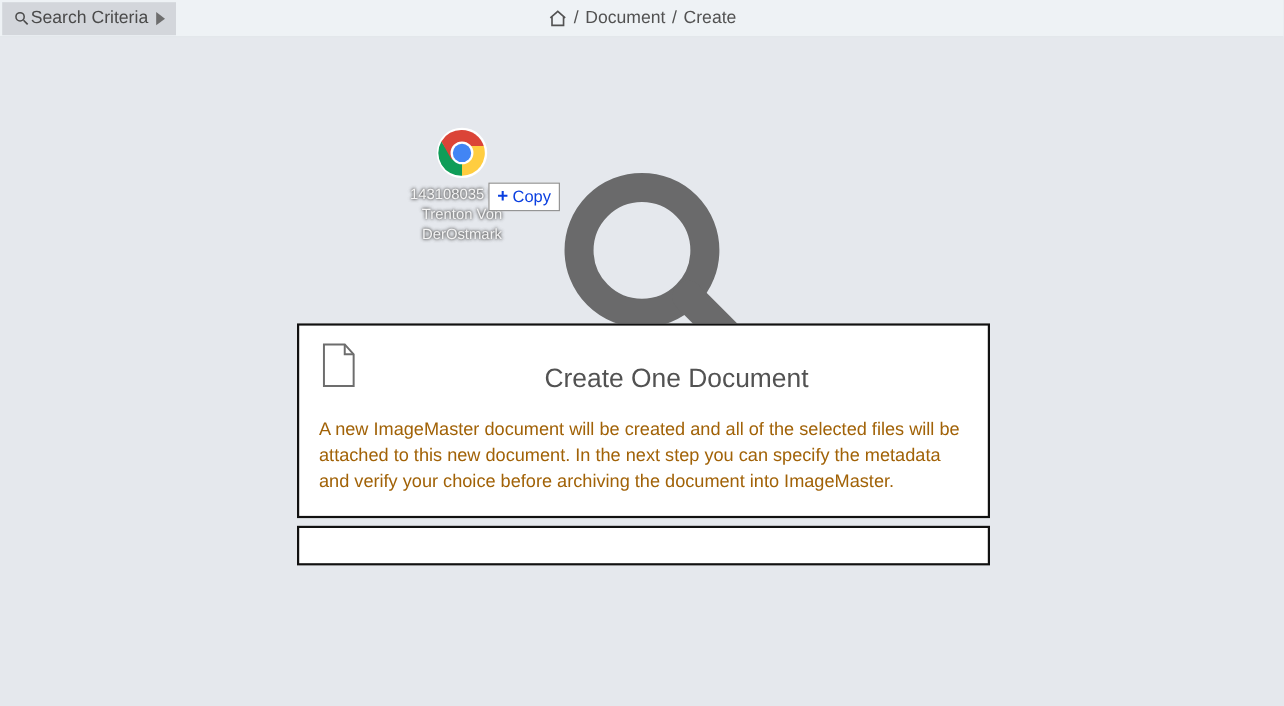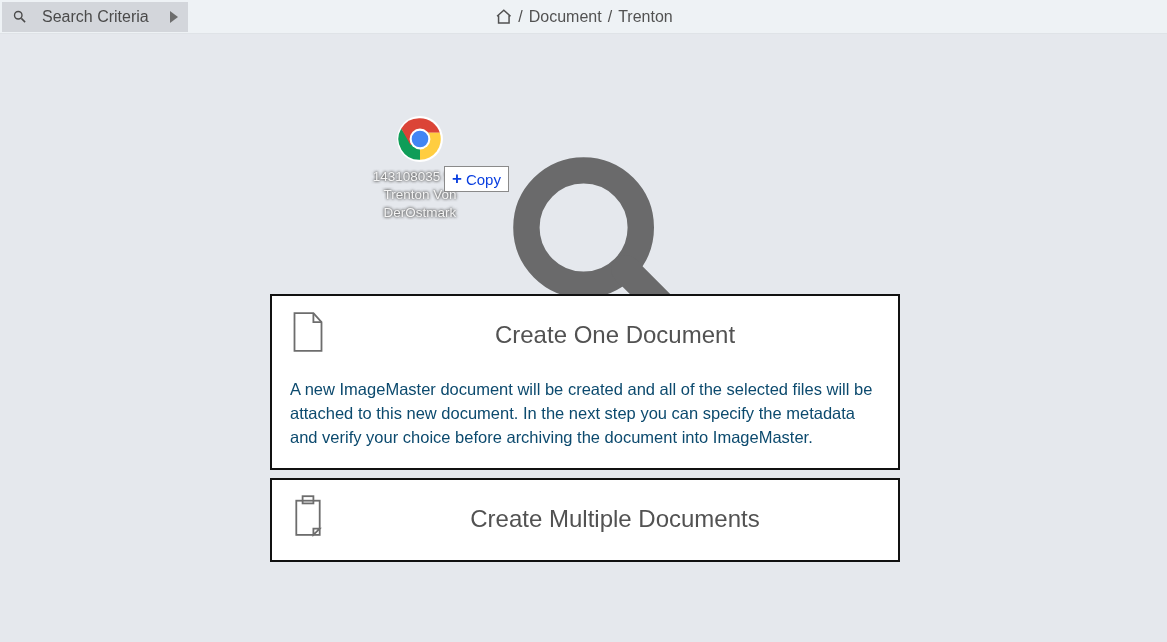--- a/index.html
+++ b/index.html
@@ -1,20 +1,20 @@
 <!DOCTYPE html>
 <html><head>
 <meta charset="utf-8">
 <style>
   * { box-sizing: border-box; margin: 0; padding: 0; }
   html, body { width: 1167px; height: 642px; font-family: "Segoe UI", Arial, sans-serif; background: #e5e8ed; overflow: hidden; }
 
   
   .topbar { width: 100%; height: 34px; background: #eef2f5; display: flex; align-items: center; position: relative; border-bottom: 1px solid #dfe3e7; }
-  .search-crit { display: flex; align-items: center; gap: 15px; height: 30px; padding: 0 10px; background: #d3d6db; color: #4a4a4a; font-size: 16px; cursor: pointer; margin-left: 2px; }
+  .search-crit { display: flex; align-items: center; gap: 1px; height: 30px; padding: 0 10px; background: #d3d6db; color: #4a4a4a; font-size: 16px; cursor: pointer; margin-left: 2px; }
   .search-crit .mag { width: 15px; height: 15px; }
   .search-crit .chev { width: 0; height: 0; border-top: 6px solid transparent; border-bottom: 6px solid transparent; border-left: 8px solid #6d6d6d; margin-left: 6px; }
 
   .breadcrumb { position: absolute; left: 50%; transform: translateX(-50%); display: flex; align-items: center; gap: 6px; color: #525252; font-size: 16px; }
   .breadcrumb .home { width: 18px; height: 18px; }
 
   
   .canvas { position: relative; width: 100%; height: calc(100% - 34px); }
 
   
@@ -27,24 +27,24 @@
   .dragfile .label { font-size: 13.5px; color: #f4f4f4; text-shadow: 0 0 3px #555, 0 0 3px #555; margin-top: 4px; line-height: 1.35; word-break: break-word; }
 
   
   .copybadge { position: absolute; left: 444px; top: 132px; background: #fff; border: 1px solid #8a8a8a; padding: 2px 7px; font-size: 15px; display: flex; align-items: center; gap: 4px; color: #0a3fe0; }
   .copybadge .plus { font-weight: bold; font-size: 17px; color: #0a3fe0; }
 
   
   .card { position: absolute; left: 270px; width: 630px; background: #fff; border: 2px solid #111; padding: 14px 18px 18px 18px; }
   .card1 { top: 260px; }
   .card2 { top: 444px; }
-  .card .hdr { display: flex; align-items: center; gap: 20px; }
+  .card .hdr { display: flex; align-items: flex-end; gap: 20px; }
   .card .iconwrap { width: 40px; flex: 0 0 40px; }
   .card h2 { flex: 1; text-align: center; font-weight: 400; font-size: 24px; color: #525252; margin-top: 2px; }
-  .card p { margin-top: 20px; font-size: 16.5px; color: #0c4a6e; line-height: 1.45; }
+  .card p { margin-top: 20px; font-size: 16.5px; color: #a16207; line-height: 1.45; }
 
   .doc-icon, .clip-icon { width: 36px; height: 44px; stroke: #6d6d6d; stroke-width: 2; fill: none; }
 </style>
 </head>
 <body>
 
 <div class="topbar">
   <div class="search-crit">
     <svg class="mag" viewBox="0 0 24 24">
         <circle cx="10" cy="10" r="6" stroke="#4a4a4a" stroke-width="2.2" fill="none"></circle>
@@ -53,21 +53,21 @@
     <span>Search Criteria</span>
     <span class="chev"></span>
   </div>
   <div class="breadcrumb">
     <svg class="home" viewBox="0 0 24 24">
         <path d="M3 11 L12 3 L21 11 M5 10 V20 H19 V10" stroke="#525252" stroke-width="2" fill="none"></path>
       </svg>
     <span>/</span>
     <span>Document</span>
     <span>/</span>
-    <span>Trenton</span>
+    <span>Create</span>
   </div>
 </div>
 
 <div class="canvas">
 
   <svg class="wm" viewBox="0 0 100 100">
     <circle cx="38" cy="38" r="26" stroke="#555" stroke-width="12" fill="none"></circle>
     <line x1="57" y1="57" x2="85" y2="85" stroke="#555" stroke-width="13" stroke-linecap="round"></line>
   </svg>
 
@@ -98,25 +98,15 @@
           <path d="M5 3 H26 L35 13 V45 H5 Z"></path>
           <path d="M26 3 V13 H35"></path>
         </svg>
       </div>
       <h2>Create One Document</h2>
     </div>
     <p>A new ImageMaster document will be created and all of the selected files will be attached to this new document. In the next step you can specify the metadata and verify your choice before archiving the document into ImageMaster.</p>
   </div>
 
   <div class="card card2">
-    <div class="hdr">
-      <div class="iconwrap">
-        <svg class="clip-icon" viewBox="0 0 40 48">
-          <rect x="7" y="7" width="26" height="38"></rect>
-          <rect x="14" y="2" width="12" height="8"></rect>
-          <path d="M33 38 L26 45 V38 Z" fill="#fff" stroke="#6d6d6d"></path>
-        </svg>
-      </div>
-      <h2>Create Multiple Documents</h2>
-    </div>
   </div>
 
 </div>
 
 </body></html>

